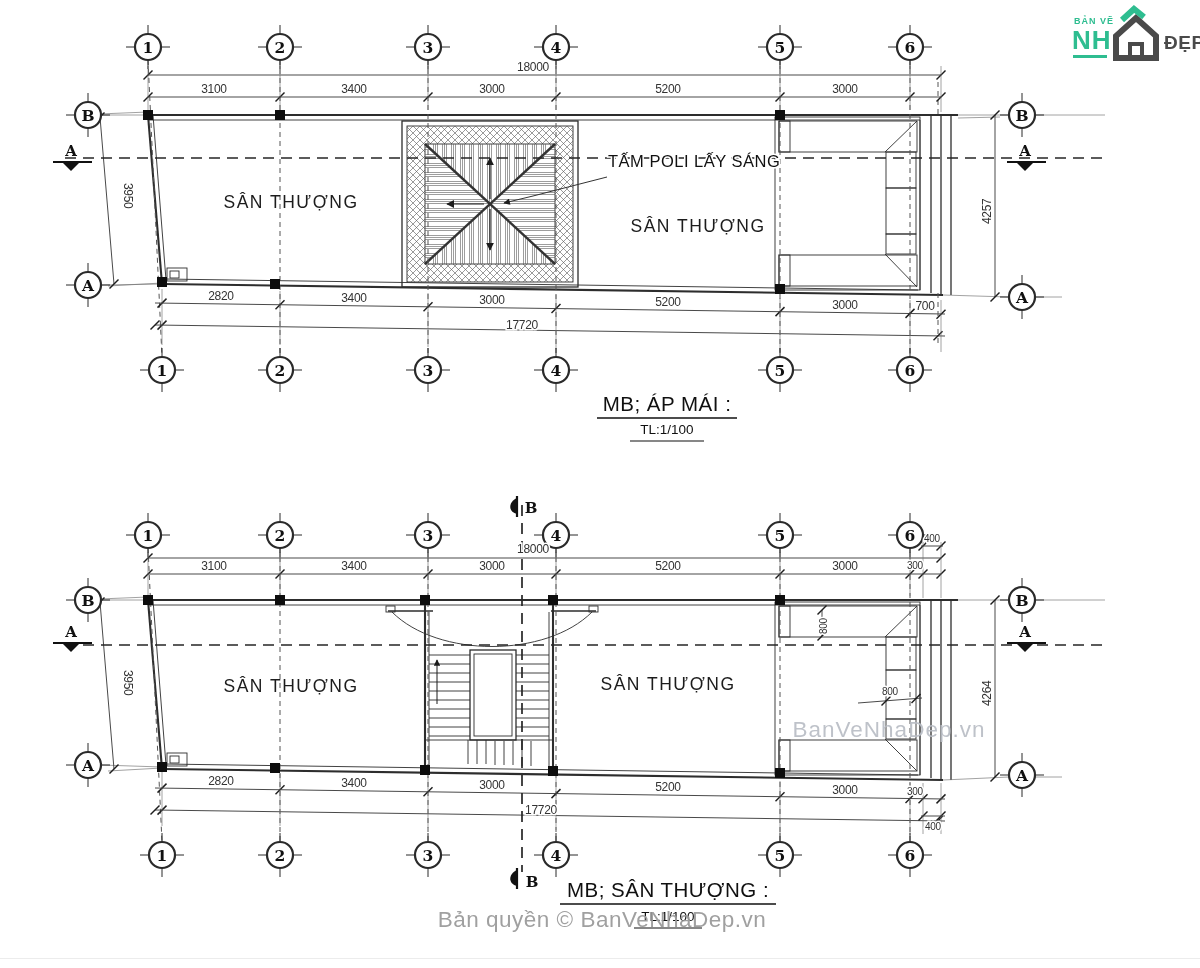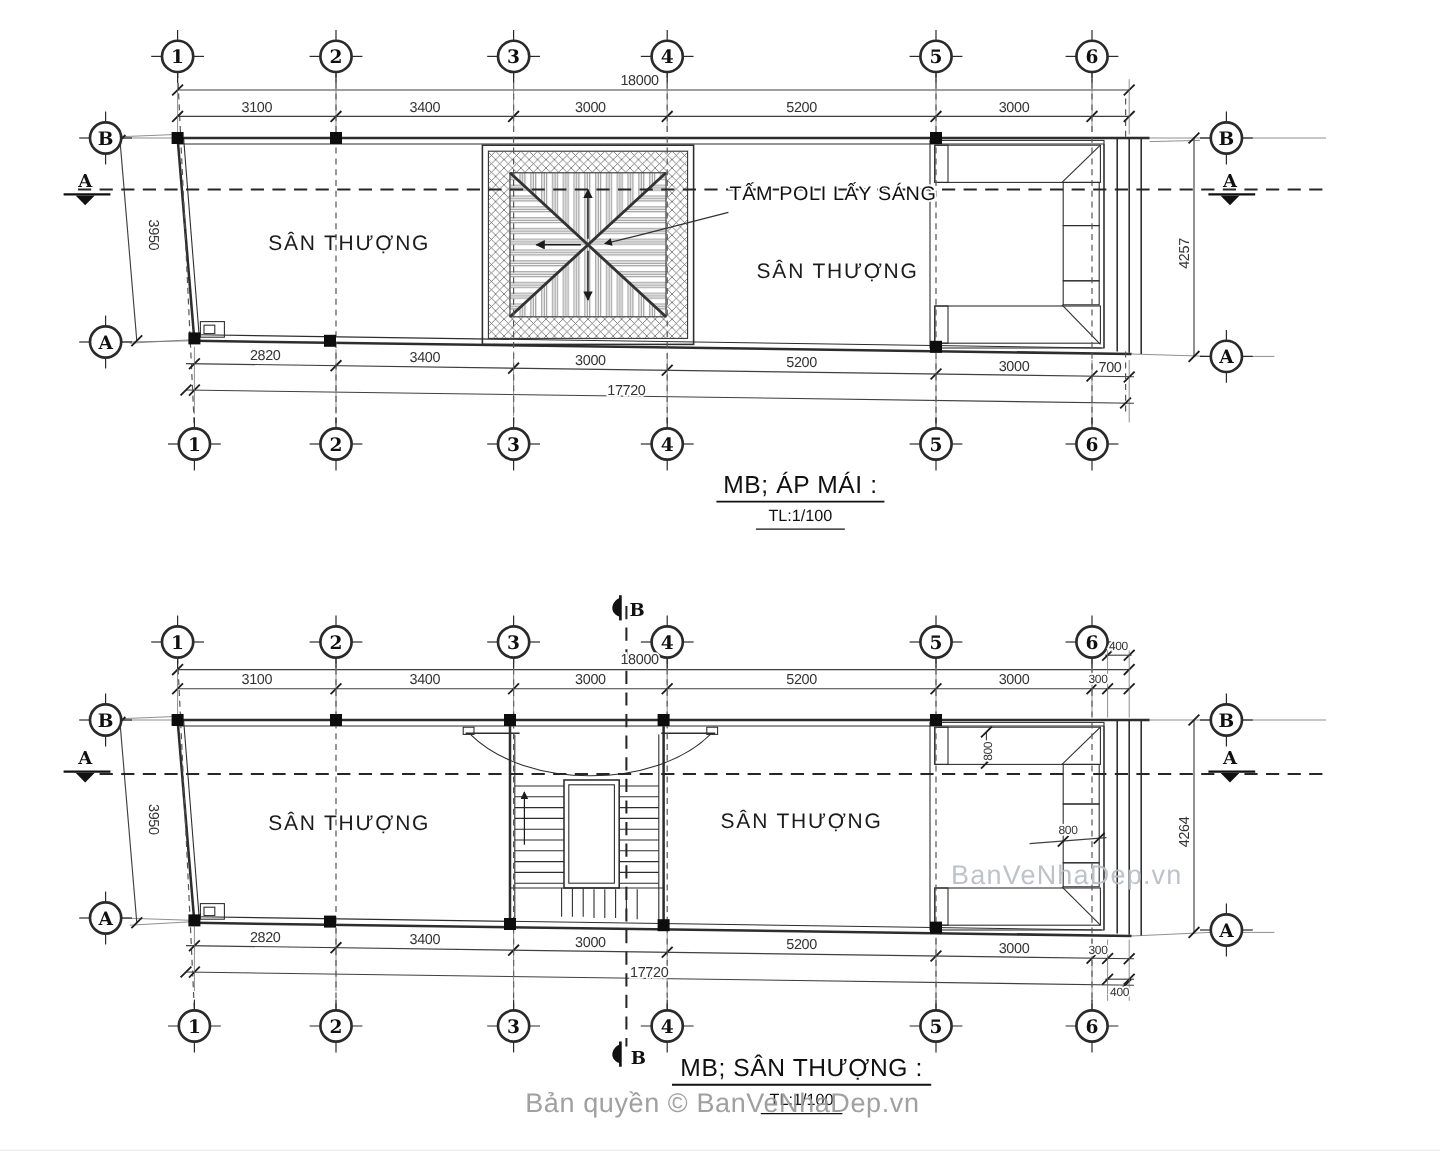--- a/index.html
+++ b/index.html
@@ -661,15 +661,26 @@
         <text x="668" y="921" text-anchor="middle" class="t scale">TL:1/100</text>
         <text x="71" y="637" text-anchor="middle" class="t secA">A</text>
         <text x="1025" y="637" text-anchor="middle" class="t secA">A</text>
         <text x="531" y="513" text-anchor="middle" class="t secA">B</text>
         <text x="532" y="887" text-anchor="middle" class="t secA">B</text>
         <text x="889" y="737" text-anchor="middle" class="t wm">BanVeNhaDep.vn</text>
         <text x="602" y="927" text-anchor="middle" class="t foot">Bản quyền © BanVeNhaDep.vn</text>
       </g>
 </svg>
 
+<div id="logo">
+  <span class="tag">BẢN VẼ</span>
+  <span class="w1g">NH</span>
+  <svg width="62" height="60" viewBox="0 0 62 60">
+    <path d="M12,54 V32 L32,14 L52,32 V54 Z" fill="none" stroke="#4a4a4a" stroke-width="6" stroke-linejoin="miter"></path>
+    <path d="M26,54 V40 H38 V54" fill="none" stroke="#4a4a4a" stroke-width="4"></path>
+    <path d="M18,16 L30,5 L40,13" fill="none" stroke="#2ebd90" stroke-width="6"></path>
+  </svg>
+  <span class="w2d">ĐẸP</span>
+  <span class="bar"></span>
+</div>
 
 <div id="botline"></div>
 </div>
 
 </body></html>

